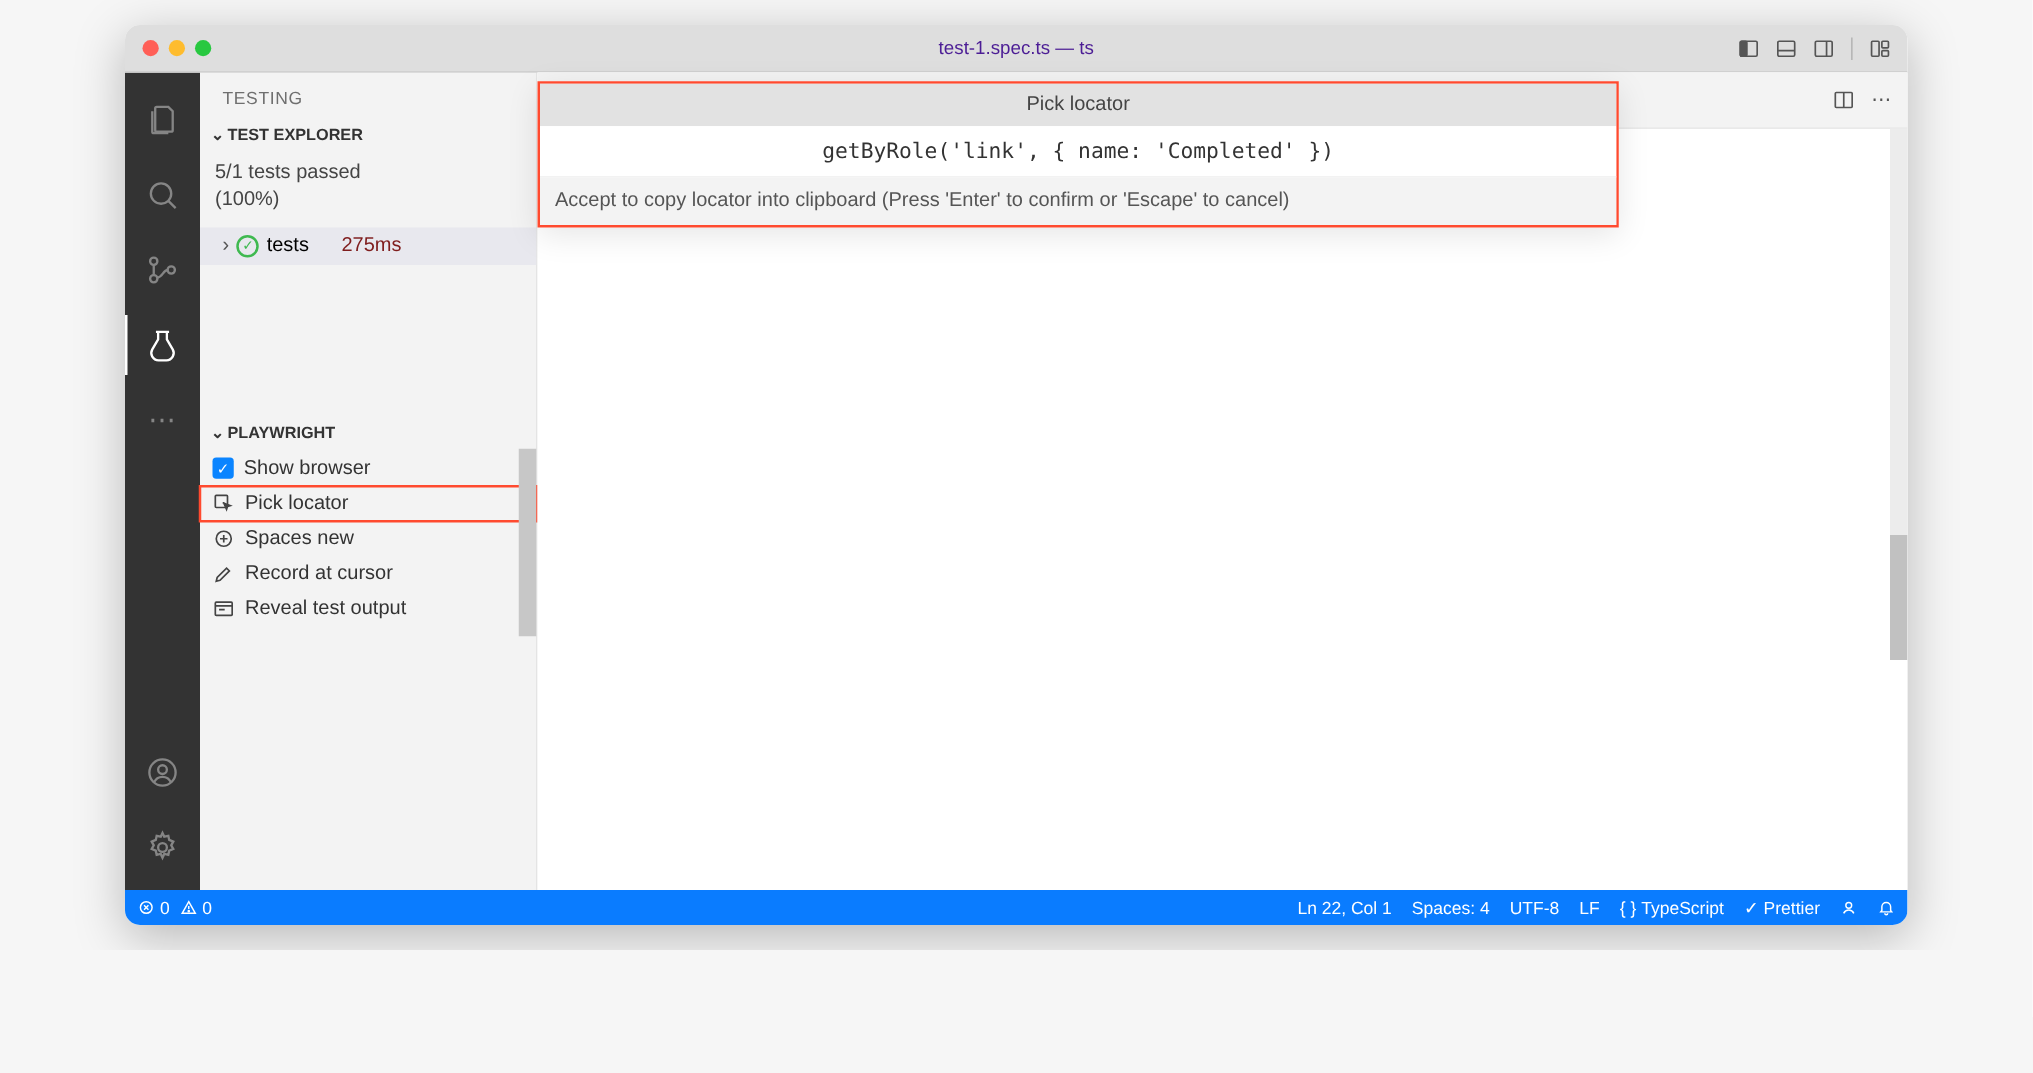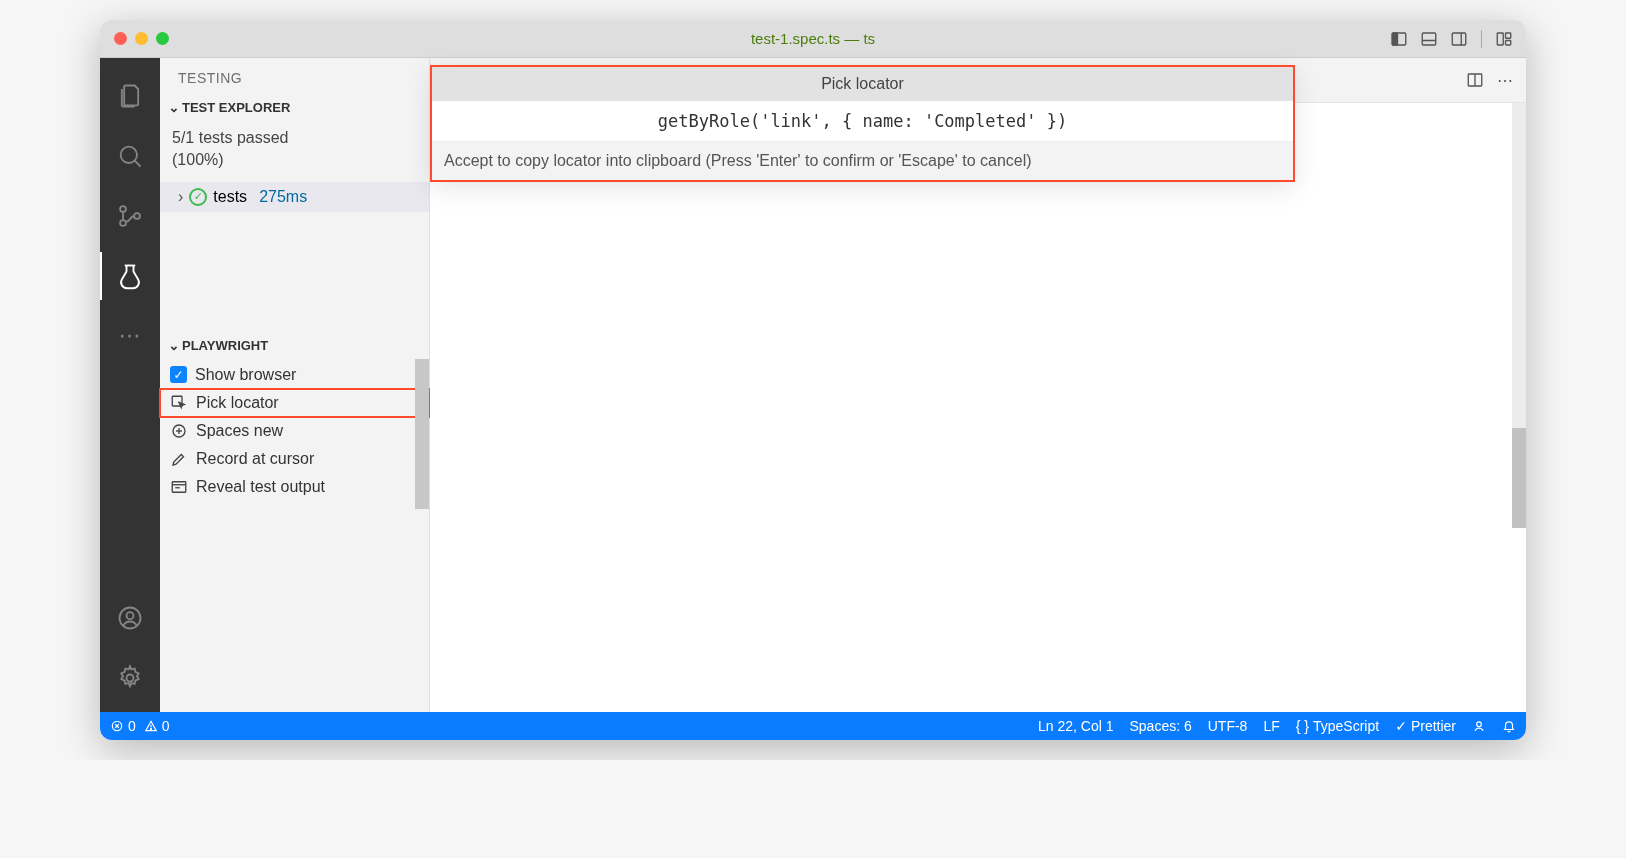--- a/index.html
+++ b/index.html
@@ -40,21 +40,21 @@
     width: 13px; height: 13px; border-radius: 50%;
   }
   .tl-red { background: #ff5f57; }
   .tl-yellow { background: #febc2e; }
   .tl-green { background: #28c840; }
   .titlebar-title {
     position: absolute;
     left: 50%;
     transform: translateX(-50%);
     font-size: 15px;
-    color: #4d7c0f;
+    color: #4c1d95;
   }
   .titlebar-right {
     position: absolute;
     right: 10px;
     display: flex;
     gap: 6px;
     align-items: center;
   }
   .titlebar-icon {
     width: 24px; height: 24px;
@@ -153,21 +153,21 @@
   }
   .test-row .chev { color: #555; }
   .pass-icon {
     width: 18px; height: 18px;
     border: 2px solid #3fb950;
     border-radius: 50%;
     display: inline-flex; align-items: center; justify-content: center;
     color: #3fb950;
     font-size: 11px;
   }
-  .test-row .duration { color: #0369a1; margin-left: 6px; }
+  .test-row .duration { color: #7f1d1d; margin-left: 20px; }
   .section-spacer { flex: 0 0 120px; }
   .playwright-items { padding: 2px 0 8px; position: relative;}
   .pw-item {
     display: flex;
     align-items: center;
     gap: 8px;
     padding: 5px 10px;
     font-size: 16px;
     color: #333;
     cursor: pointer;
@@ -479,21 +479,21 @@
         <svg viewBox="0 0 24 24" fill="none" stroke="currentColor" stroke-width="2">
             <path d="M12 4l9 16H3z"></path>
             <line x1="12" y1="10" x2="12" y2="14"></line>
             <circle cx="12" cy="17" r="0.8" fill="currentColor"></circle>
           </svg>
         <span>0</span>
       </span>
     </div>
     <div class="right">
       <span class="item">Ln 22, Col 1</span>
-      <span class="item">Spaces: 6</span>
+      <span class="item">Spaces: 4</span>
       <span class="item">UTF-8</span>
       <span class="item">LF</span>
       <span class="item">
         <span>{ }</span>
         <span>TypeScript</span>
       </span>
       <span class="item">
         <span>✓</span>
         <span>Prettier</span>
       </span>

